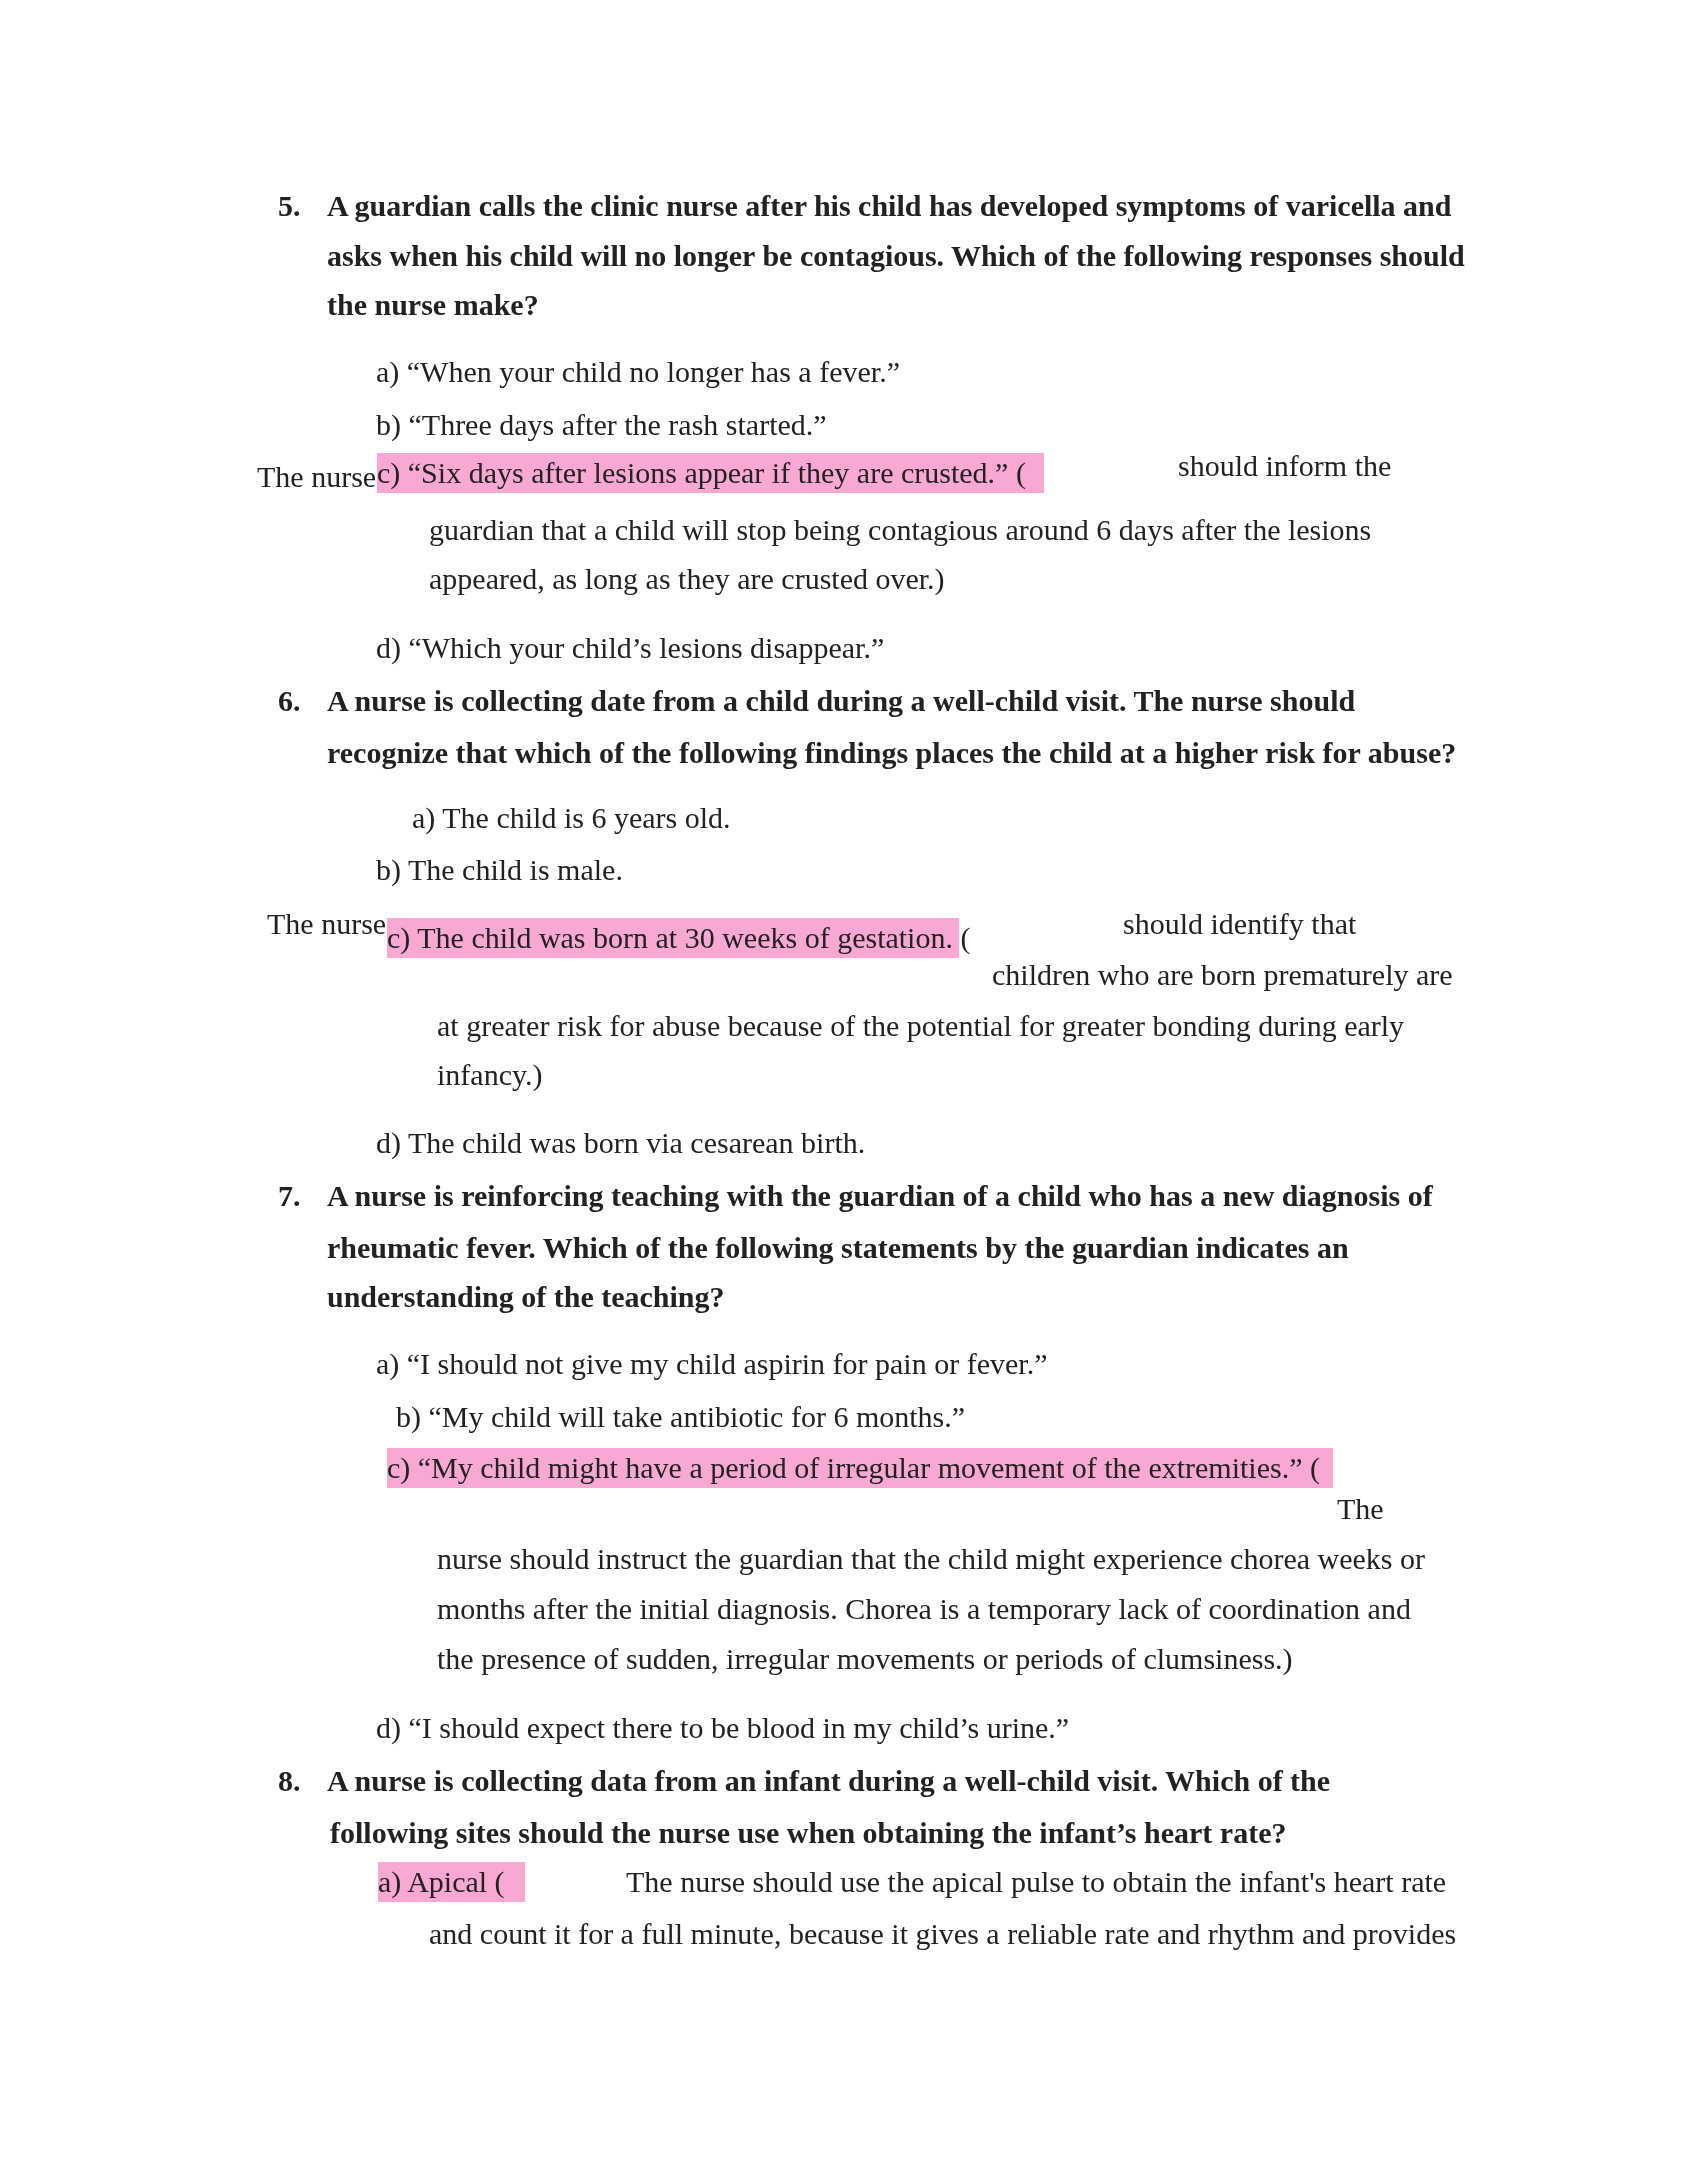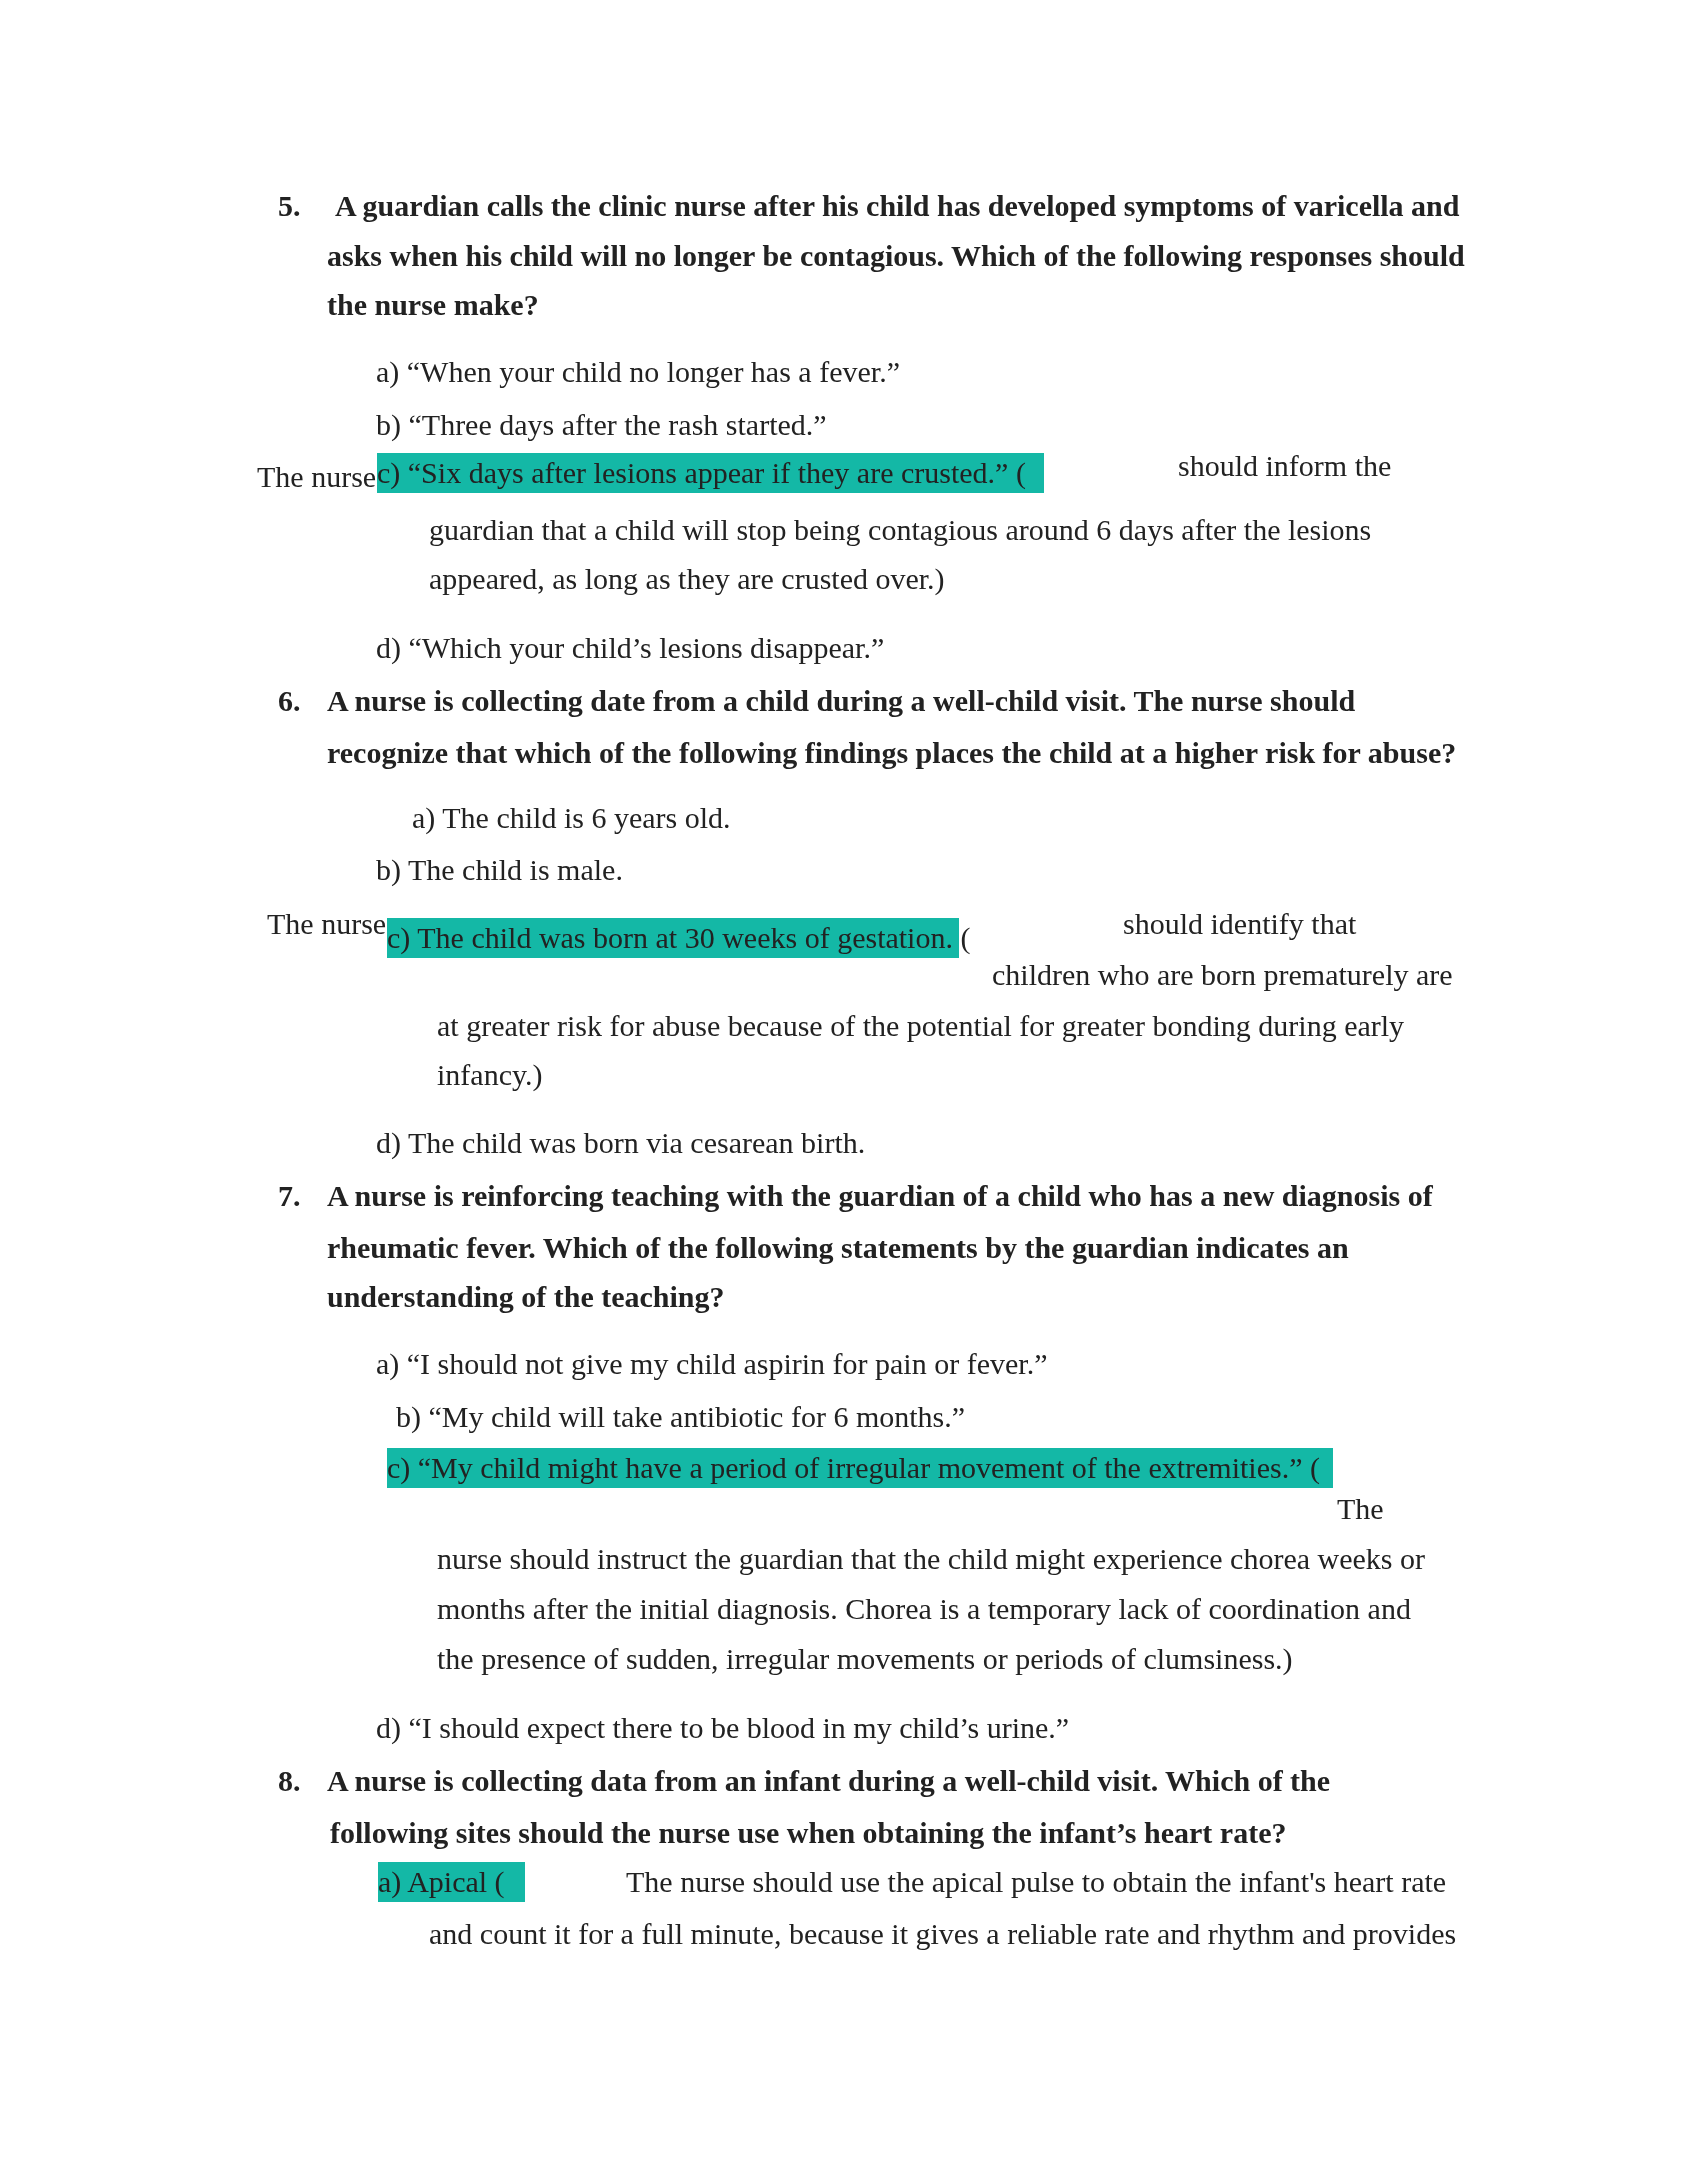--- a/index.html
+++ b/index.html
@@ -1,27 +1,27 @@
 <!DOCTYPE html>
 <html><head>
 <meta charset="utf-8">
 <style>
   html, body { margin:0; padding:0; background:#ffffff; }
   body { width:1683px; height:2178px; position:relative; overflow:hidden;
          font-family:"Liberation Serif","DejaVu Serif",serif; color:#222222; }
   .t { position:absolute; white-space:nowrap; font-size:30px; line-height:36px; }
   .b { font-weight:bold; }
-  .hl { background:#14b8a6; }
+  .hl { background:#f9a8d4; }
 </style>
 </head>
 <body>
 
 <div>
   <span class="t b" style="left:278px;top:188px;">5.</span>
-  <span class="t b" style="left:327px;top:188px;margin-left:8px;">A guardian calls the clinic nurse after his child has developed symptoms of varicella and</span>
+  <span class="t b" style="left:327px;top:188px;">A guardian calls the clinic nurse after his child has developed symptoms of varicella and</span>
   <span class="t b" style="left:327px;top:238px;">asks when his child will no longer be contagious. Which of the following responses should</span>
   <span class="t b" style="left:327px;top:287px;">the nurse make?</span>
 
   <span class="t" style="left:376px;top:354px;">a)   “When your child no longer has a fever.”</span>
   <span class="t" style="left:376px;top:407px;">b)   “Three days after the rash started.”</span>
   <span class="t" style="left:257px;top:459px;">The nurse</span>
   <span class="t hl" style="left:377px;top:453px;width:667px;padding:2px 0;">c) “Six days after lesions appear if they are crusted.” (</span>
   <span class="t" style="left:1178px;top:448px;">should inform the</span>
   <span class="t" style="left:429px;top:512px;">guardian that a child will stop being contagious around 6 days after the lesions</span>
   <span class="t" style="left:429px;top:561px;">appeared, as long as they are crusted over.)</span>

